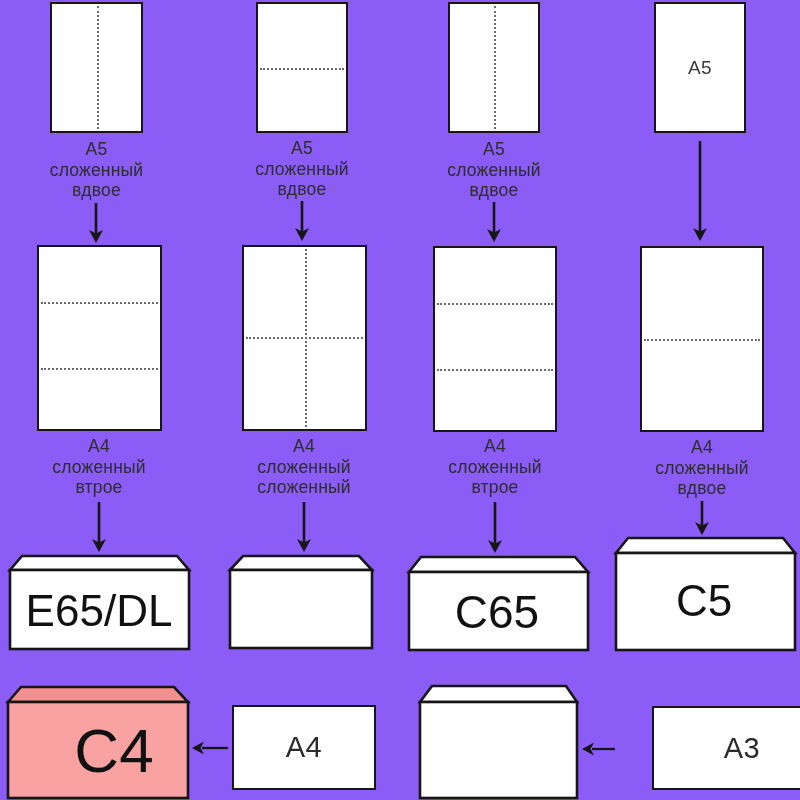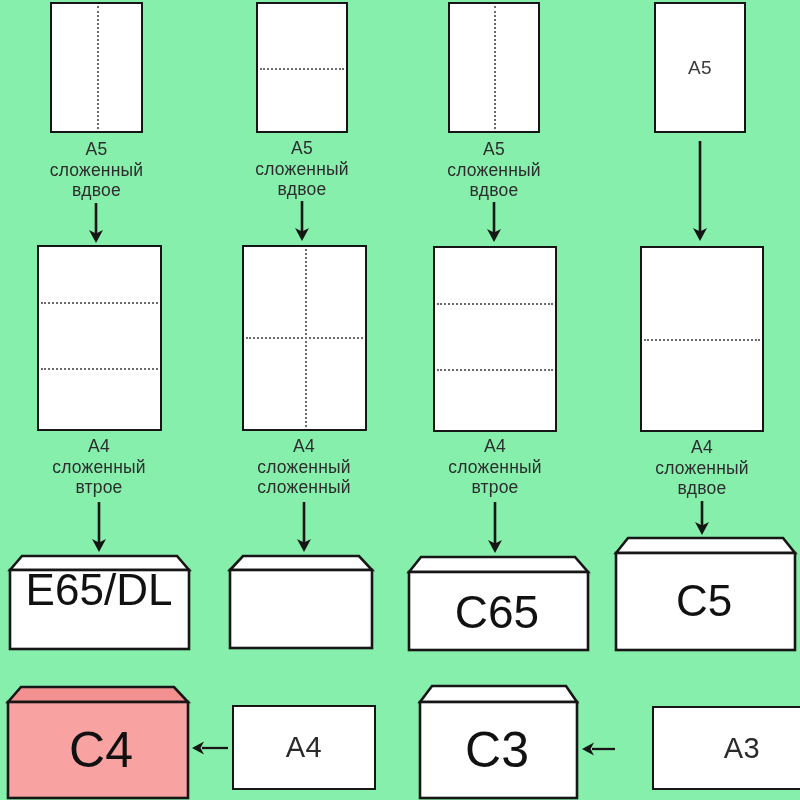--- a/index.html
+++ b/index.html
@@ -1,17 +1,17 @@
 <!DOCTYPE html>
 <html><head>
 <meta charset="utf-8">
 <style>
   html,body { margin:0; padding:0; background:#fff; }
   .canvas {
-    position:relative; width:800px; height:800px; background:#86efac;
+    position:relative; width:800px; height:800px; background:#8b5cf6;
     font-family:"Liberation Sans", sans-serif; overflow:hidden; color:#1b1b1b;
   }
   .layer { position:absolute; left:0; top:0; width:800px; height:800px; }
   .sheet {
     position:absolute; background:#ffffff; border:2.5px solid #161616;
     box-sizing:border-box;
   }
   .fold-v {
     position:absolute; top:2px; bottom:2px; left:50%; width:0;
     border-left:2px dotted #6b6b6b;
@@ -178,25 +178,24 @@
     <div>A4</div>
     <div>сложенный</div>
     <div>втрое</div>
   </div>
   <div class="caption" style="left:622px;top:437px;width:160px;">
     <div>A4</div>
     <div>сложенный</div>
     <div>вдвое</div>
   </div>
 
-  <div class="env-label" style="left:99px;top:590px;font-size:44px;">E65/DL</div>
+  <div class="env-label" style="left:99px;top:611px;font-size:44px;">E65/DL</div>
   <div class="env-label" style="left:497px;top:612px;text-align:right;">C65</div>
   <div class="env-label" style="left:704px;top:601px;font-size:44px;">C5</div>
-  <div class="env-label" style="left:101px;top:750px;font-size:50px;">C4</div>
-  <div class="env-label" style="left:497px;top:750px;font-size:50px;">C3</div>
+  <div class="env-label" style="left:114px;top:750px;font-size:62px;">C4</div>
 
   <div class="bottom-sheet" style="left:232px;top:705px;width:144px;height:85px;">
     <span>A4</span>
   </div>
   <div class="bottom-sheet" style="left:652px;top:706px;width:180px;height:84px;">
     <span>A3</span>
   </div>
 
 </div>
 

